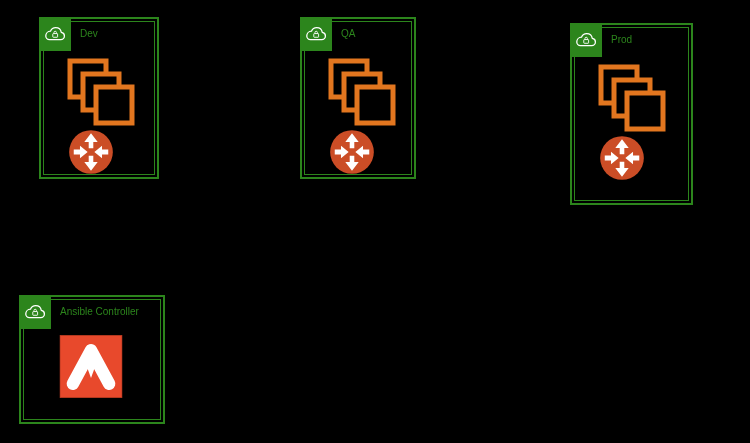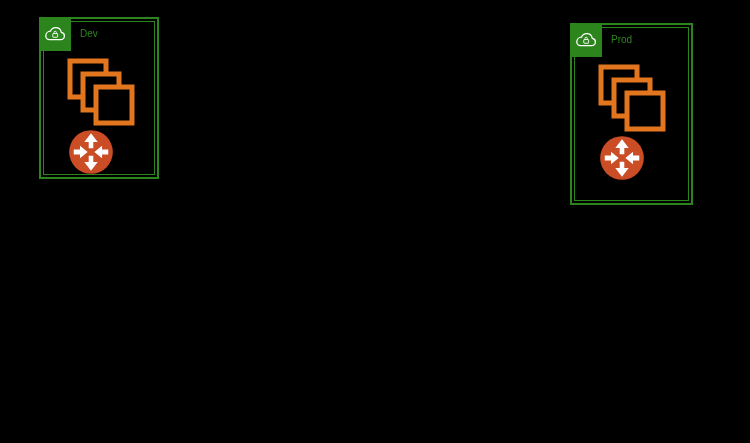--- a/index.html
+++ b/index.html
@@ -85,20 +85,38 @@
           <use href="#sym-instances"></use>
         </svg>
     </div>
     <div class="gateway-icon">
       <svg viewBox="0 0 48 48" width="46" height="46">
           <use href="#sym-tgw"></use>
         </svg>
     </div>
   </div>
 
+  <div class="vpc-box env" style="left:300px;top:17px;width:116px;height:162px">
+    <div class="vpc-header">
+      <svg viewBox="0 0 26 18">
+          <use href="#sym-cloud-lock"></use>
+        </svg>
+    </div>
+    <div class="vpc-label">QA</div>
+    <div class="instances-icon">
+      <svg viewBox="0 0 68 68" width="68" height="68">
+          <use href="#sym-instances"></use>
+        </svg>
+    </div>
+    <div class="gateway-icon">
+      <svg viewBox="0 0 48 48" width="46" height="46">
+          <use href="#sym-tgw"></use>
+        </svg>
+    </div>
+  </div>
 
   <div class="vpc-box env" style="left:570px;top:23px;width:123px;height:182px">
     <div class="vpc-header">
       <svg viewBox="0 0 26 18">
           <use href="#sym-cloud-lock"></use>
         </svg>
     </div>
     <div class="vpc-label">Prod</div>
     <div class="instances-icon">
       <svg viewBox="0 0 68 68" width="68" height="68">
@@ -106,14 +124,27 @@
         </svg>
     </div>
     <div class="gateway-icon">
       <svg viewBox="0 0 48 48" width="46" height="46">
           <use href="#sym-tgw"></use>
         </svg>
     </div>
   </div>
 
 
+  <div class="vpc-box" style="left:19px;top:295px;width:146px;height:129px">
+    <div class="vpc-header">
+      <svg viewBox="0 0 26 18">
+          <use href="#sym-cloud-lock"></use>
+        </svg>
+    </div>
+    <div class="vpc-label">Ansible Controller</div>
+    <div class="ansible-icon">
+      <svg viewBox="0 0 66 66" width="66" height="63">
+          <use href="#sym-ansible"></use>
+        </svg>
+    </div>
+  </div>
 
 </div>
 
 </body></html>

